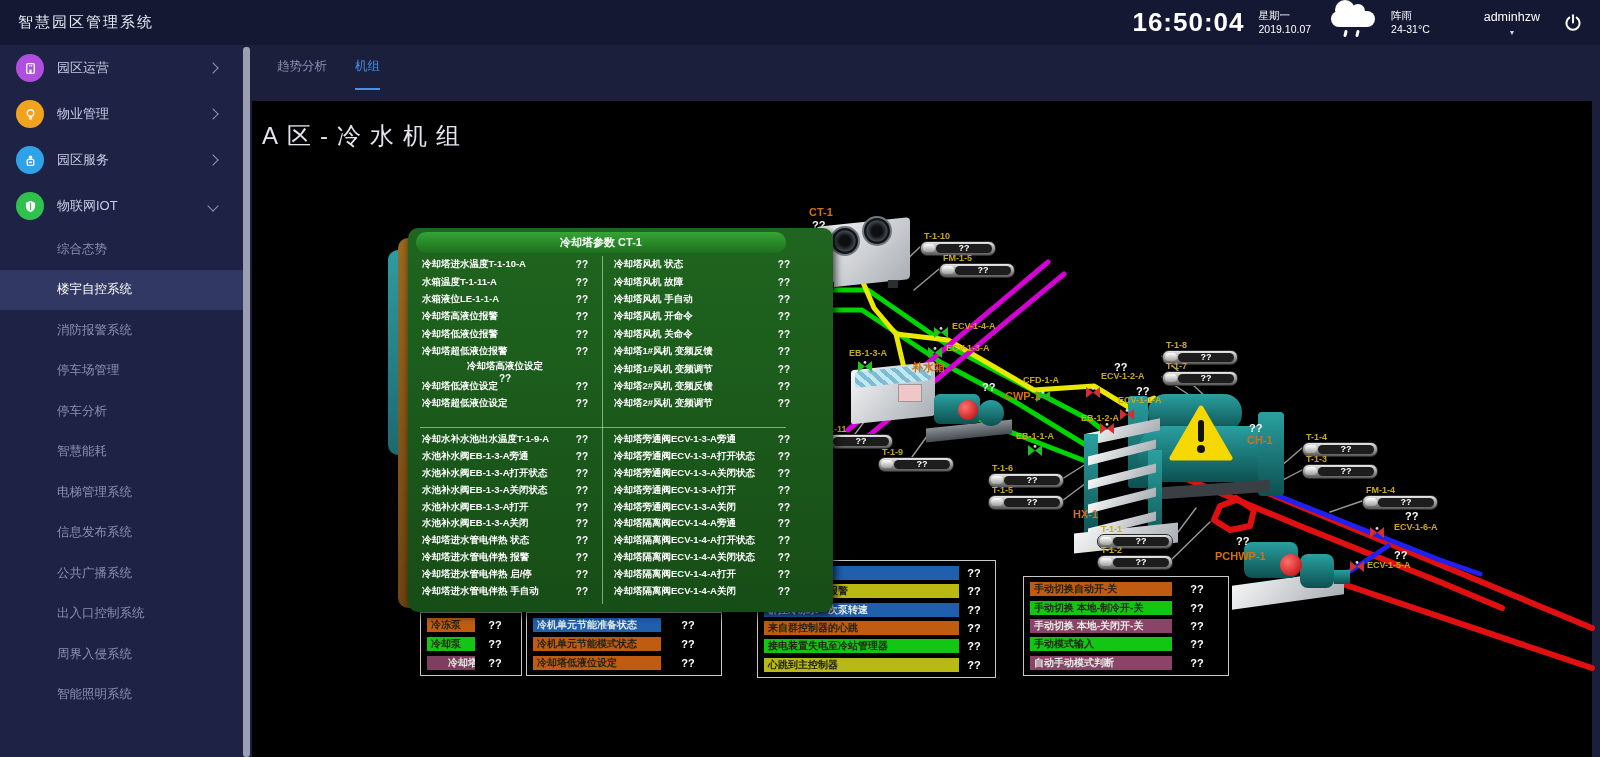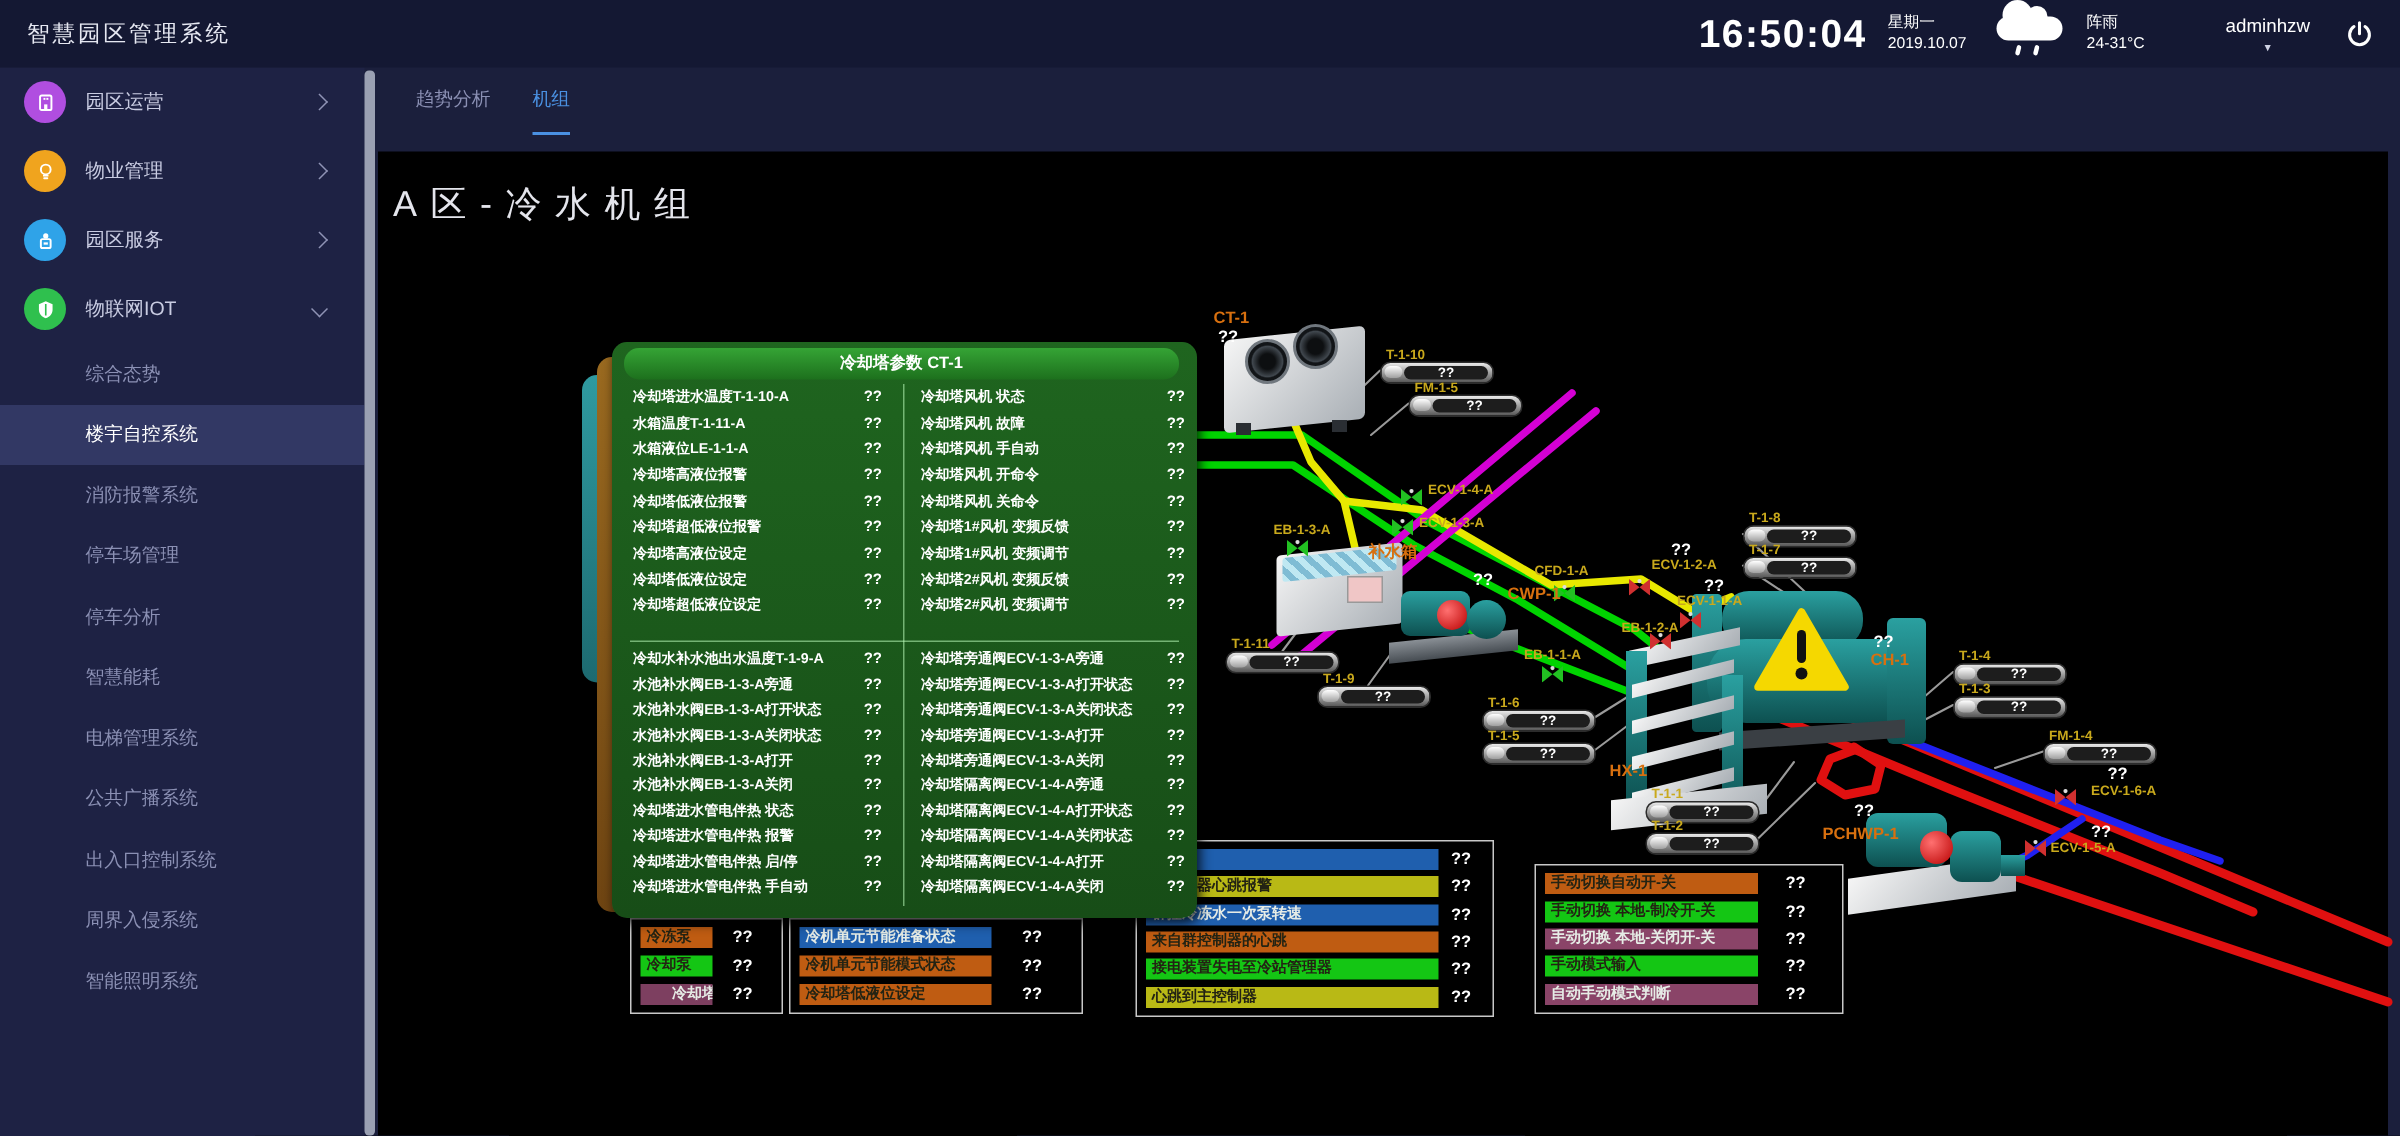--- a/index.html
+++ b/index.html
@@ -48,21 +48,21 @@
   .devlabel{position:absolute;color:#d8700f;font-size:11px;font-weight:700;z-index:4;white-space:nowrap;}
   .floatval{position:absolute;color:#fff;font-size:11px;font-weight:700;z-index:4;}
   .valve{position:absolute;z-index:3;}
   .metal{background:linear-gradient(135deg,#f5f5f5,#a9afb5);}
   .teal{background:linear-gradient(#2aa0a0,#0d5050);}
   .dev{position:absolute;z-index:3;}
   .fan{position:absolute;border-radius:50%;background:radial-gradient(circle at 50% 50%,#0d0f11 28%,#40474e 55%,#121518 60%);border:2px solid #70777e;}
   .reddot{position:absolute;border-radius:50%;background:radial-gradient(circle at 35% 35%,#ff7070,#b80000);z-index:4;}
   
   .stack{position:absolute;z-index:9;}
-  .panel{position:absolute;left:408px;top:228px;width:390px;height:384px;background:linear-gradient(#1f651f,#174d17);
+  .panel{position:absolute;left:408px;top:228px;width:425px;height:384px;background:linear-gradient(#1f651f,#174d17);
     border-radius:10px;z-index:10;box-shadow:2px 3px 8px rgba(0,0,0,.8);}
   .panel-header{position:absolute;left:8px;top:4px;width:370px;height:21px;border-radius:10px;
     background:linear-gradient(#35a435,#1d701d);color:#fff;font-size:11px;font-weight:700;
     text-align:center;line-height:21px;}
   .pcol{position:absolute;}
   .prow{display:flex;justify-content:space-between;align-items:center;white-space:nowrap;}
   .prow .pl{color:#fff;font-size:9.5px;font-weight:700;}
   .prow .pv{color:#fff;font-size:10px;font-weight:700;}
   .pdiv-v{position:absolute;left:194px;top:28px;width:1px;height:348px;background:rgba(190,255,190,.55);}
   .pdiv-h{position:absolute;left:12px;top:199px;width:366px;height:1px;background:rgba(190,255,190,.55);}
@@ -393,21 +393,21 @@
           <span class="pv">??</span>
         </div>
         <div class="prow" style="height: 17.4px;">
           <span class="pl">冷却塔低液位报警</span>
           <span class="pv">??</span>
         </div>
         <div class="prow" style="height: 17.4px;">
           <span class="pl">冷却塔超低液位报警</span>
           <span class="pv">??</span>
         </div>
-        <div class="prow" style="height: 17.4px;">
+        <div class="prow" style="height: 17.4px; flex-direction: column;">
           <span class="pl">冷却塔高液位设定</span>
           <span class="pv">??</span>
         </div>
         <div class="prow" style="height: 17.4px;">
           <span class="pl">冷却塔低液位设定</span>
           <span class="pv">??</span>
         </div>
         <div class="prow" style="height: 17.4px;">
           <span class="pl">冷却塔超低液位设定</span>
           <span class="pv">??</span>
@@ -631,20 +631,23 @@
     <div class="sub">
       <span class="lbl">停车分析</span>
     </div>
     <div class="sub">
       <span class="lbl">智慧能耗</span>
     </div>
     <div class="sub">
       <span class="lbl">电梯管理系统</span>
     </div>
     <div class="sub">
+      <span class="lbl">信息发布系统</span>
+    </div>
+    <div class="sub">
       <span class="lbl">公共广播系统</span>
     </div>
     <div class="sub">
       <span class="lbl">出入口控制系统</span>
     </div>
     <div class="sub">
       <span class="lbl">周界入侵系统</span>
     </div>
     <div class="sub">
       <span class="lbl">智能照明系统</span>

